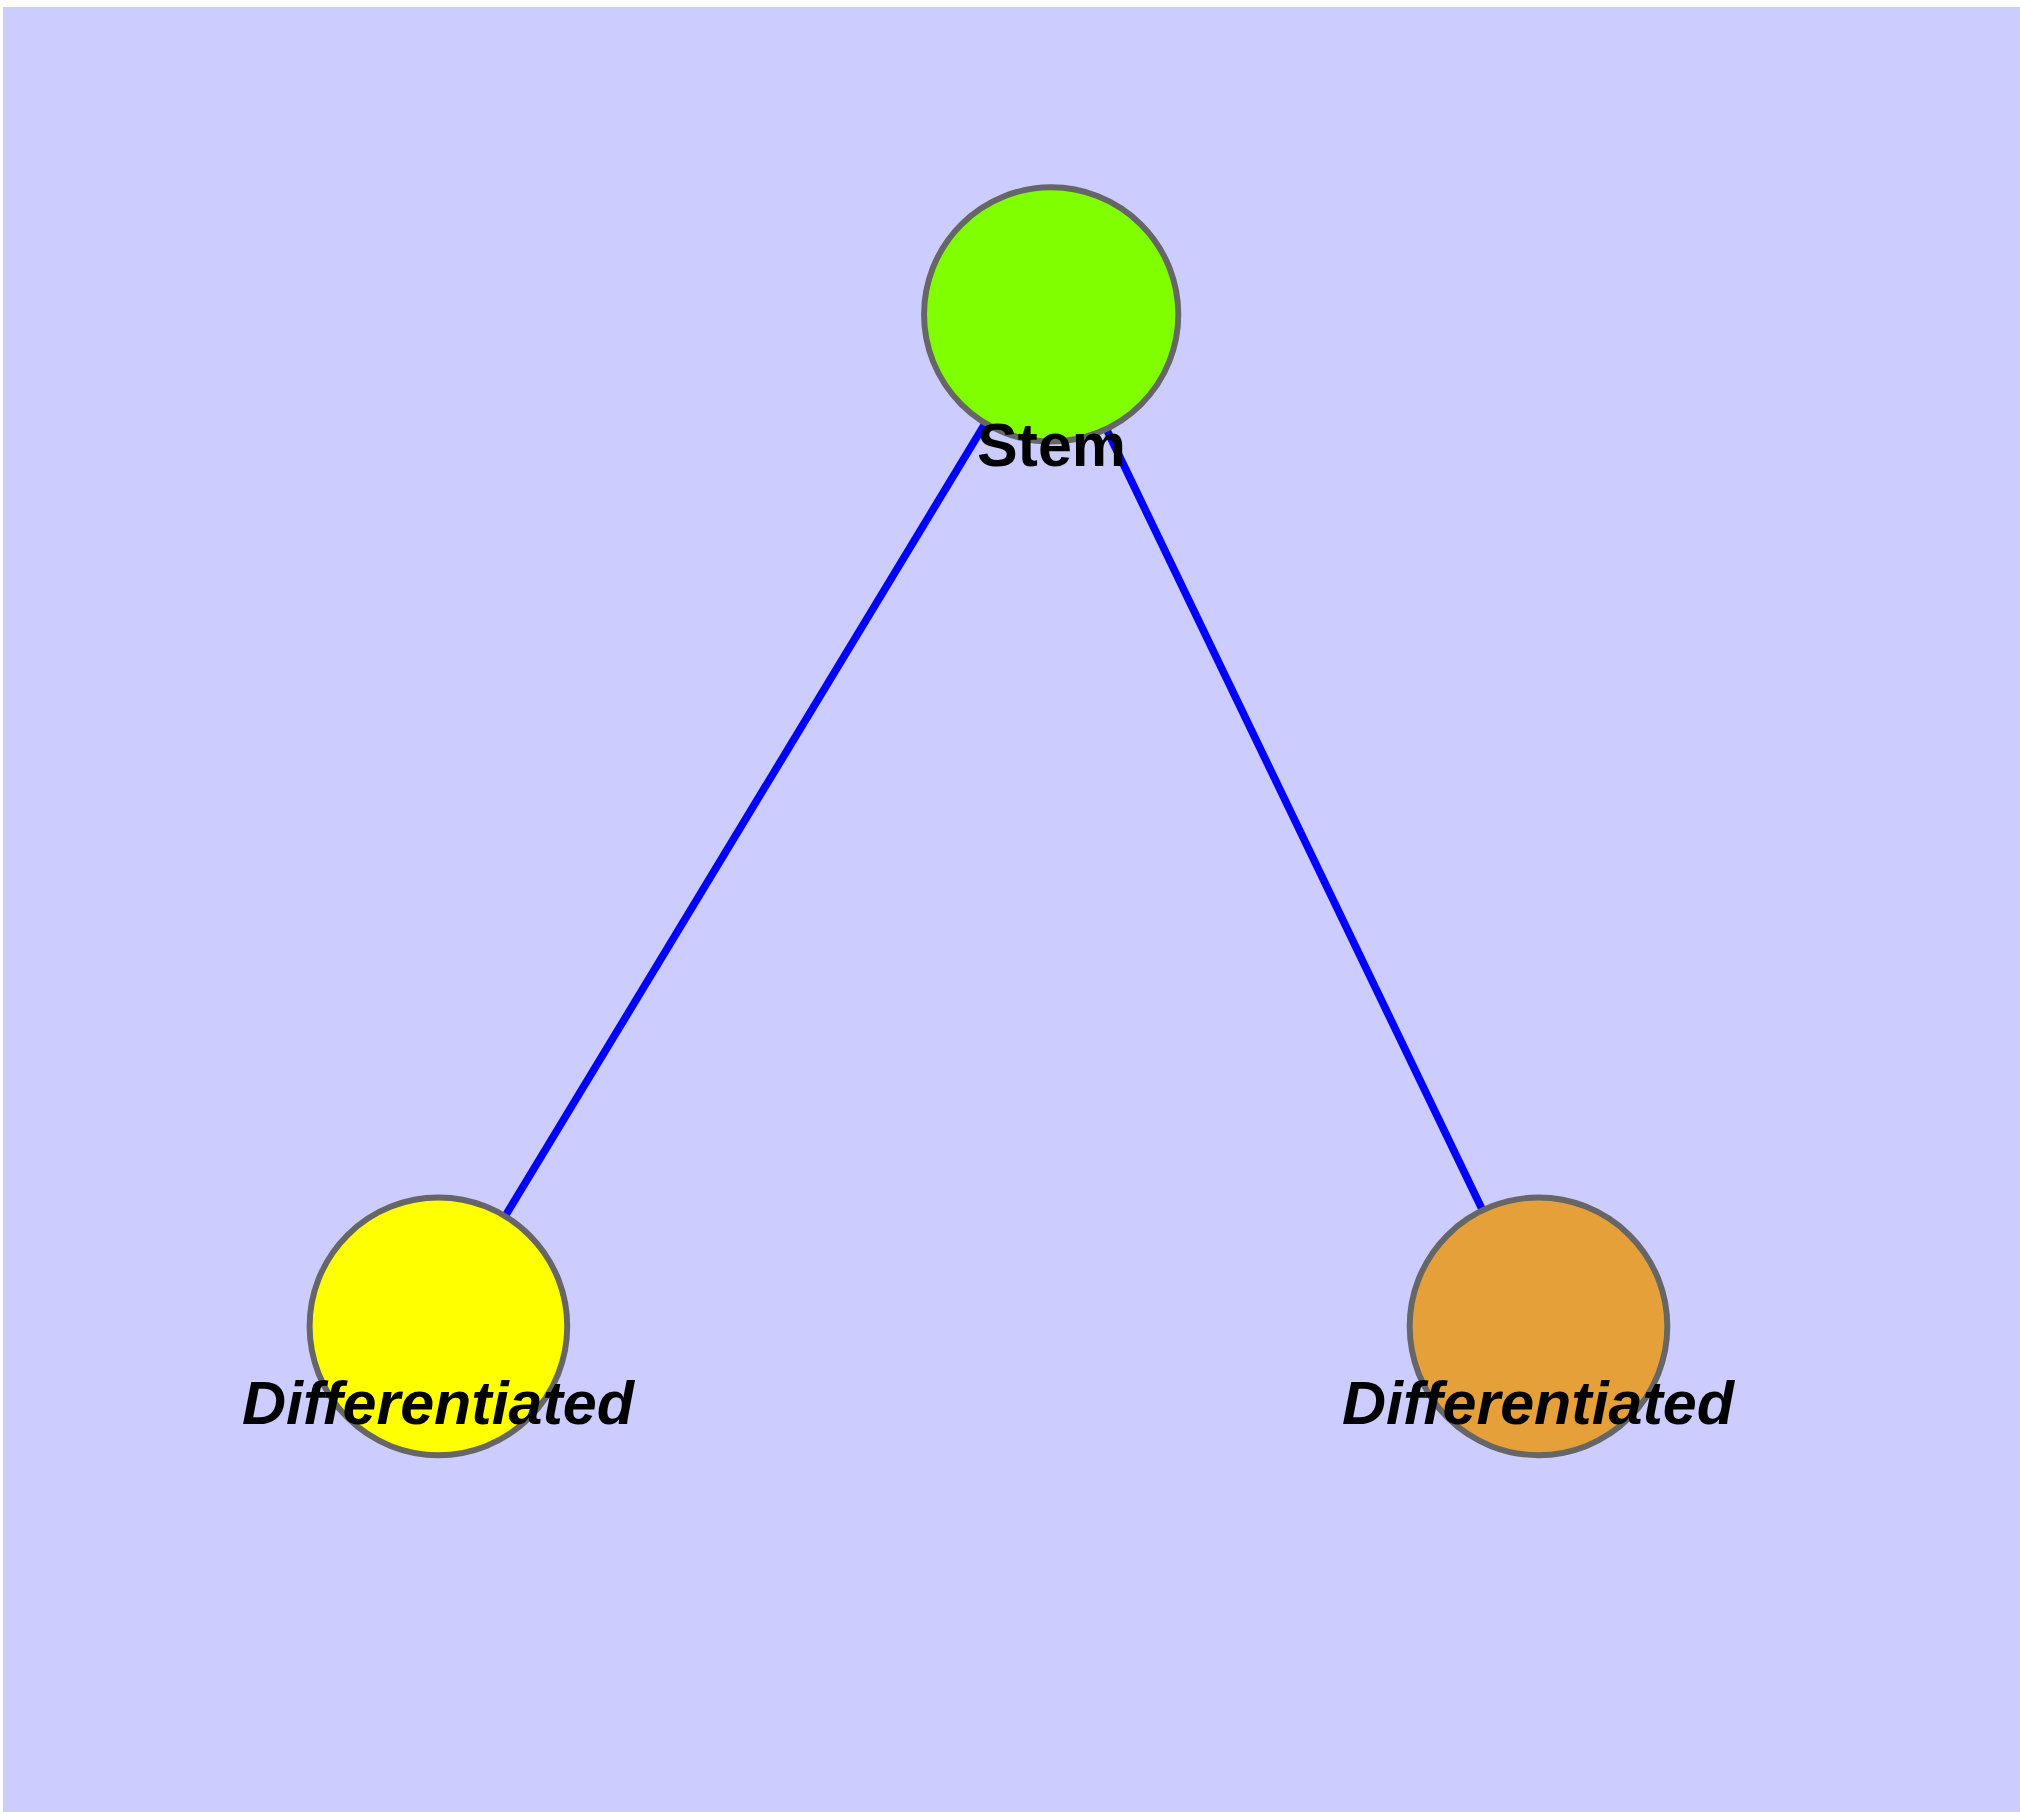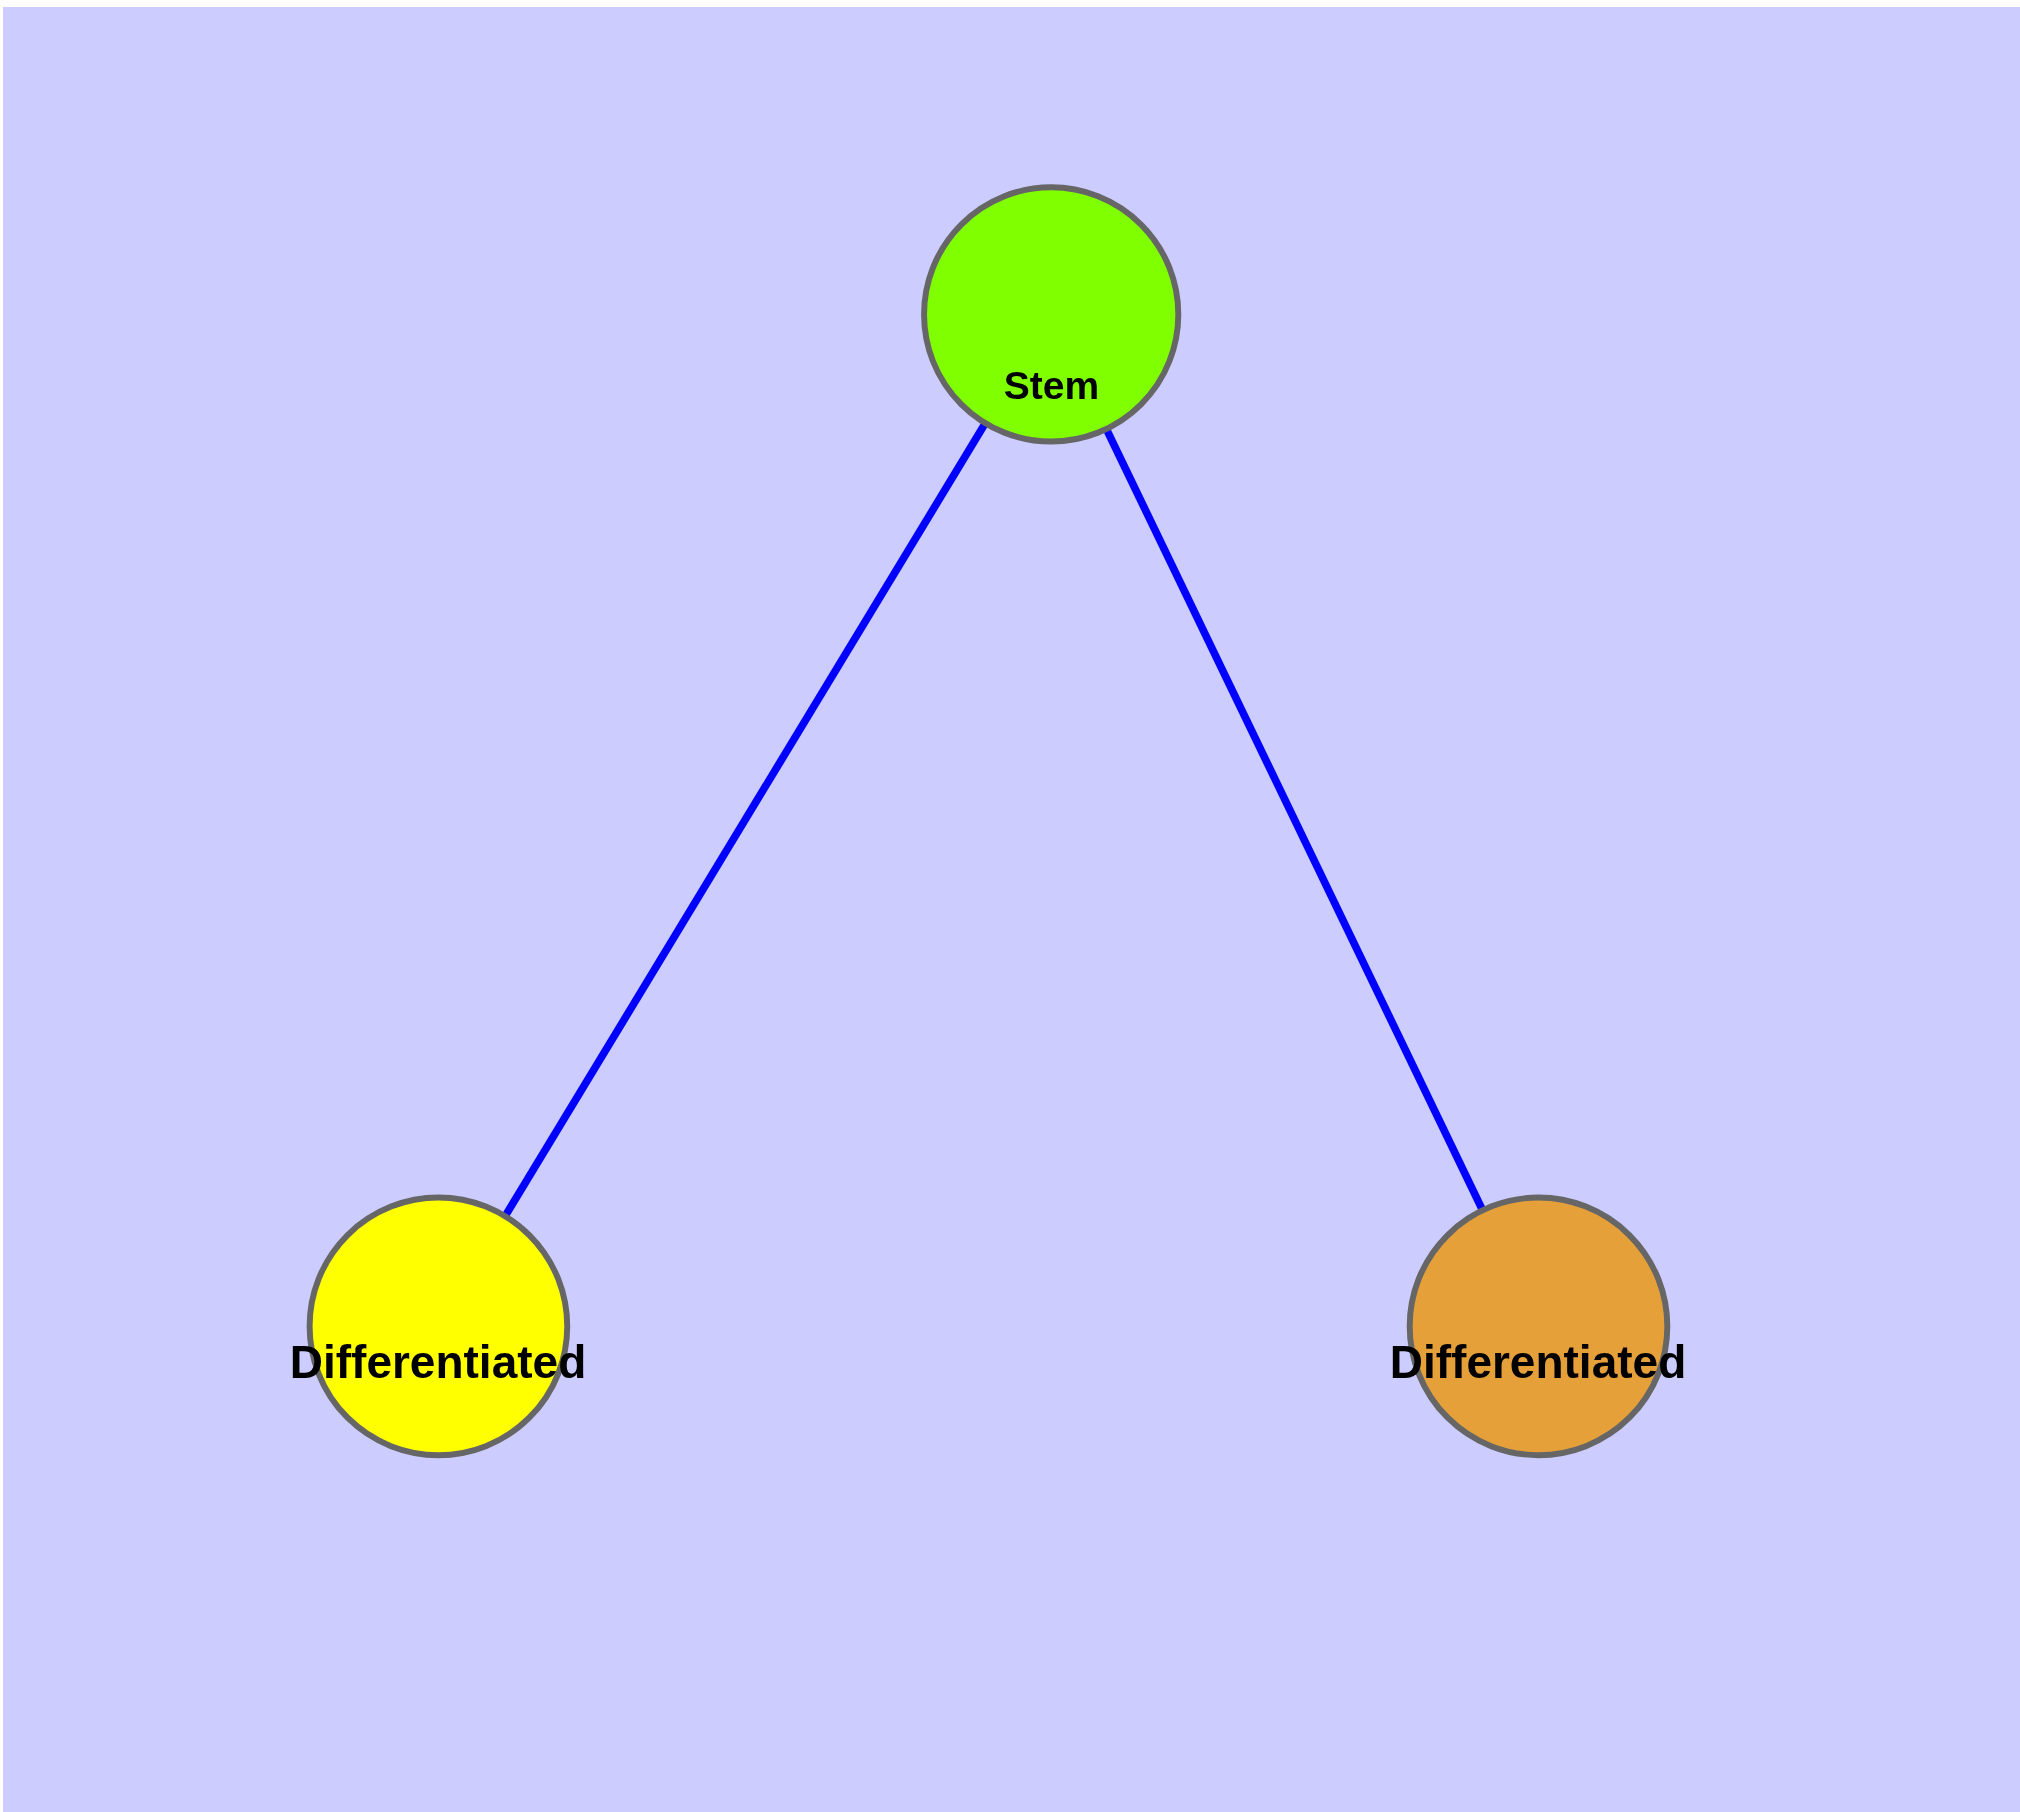--- a/index.html
+++ b/index.html
@@ -36,24 +36,25 @@
     position: absolute;
     text-align: center;
     font-weight: bold;
     color: #000000;
     line-height: 1.08;
     white-space: pre;
     pointer-events: none;
     -webkit-font-smoothing: antialiased;
   }
   .node-label-root {
-    font-size: 39px;
+    font-size: 61px;
   }
   .node-label-leaf {
-    font-size: 46px;
+    font-size: 61px;
+    font-style: italic;
   }
 </style>
 </head>
 <body>
 
 <div id="canvas">
 
   <div id="plot-area" style="background: rgb(204, 204, 255);"></div>
 
   <svg id="graph-svg" viewBox="0 0 2384 2138" xmlns="http://www.w3.org/2000/svg">

